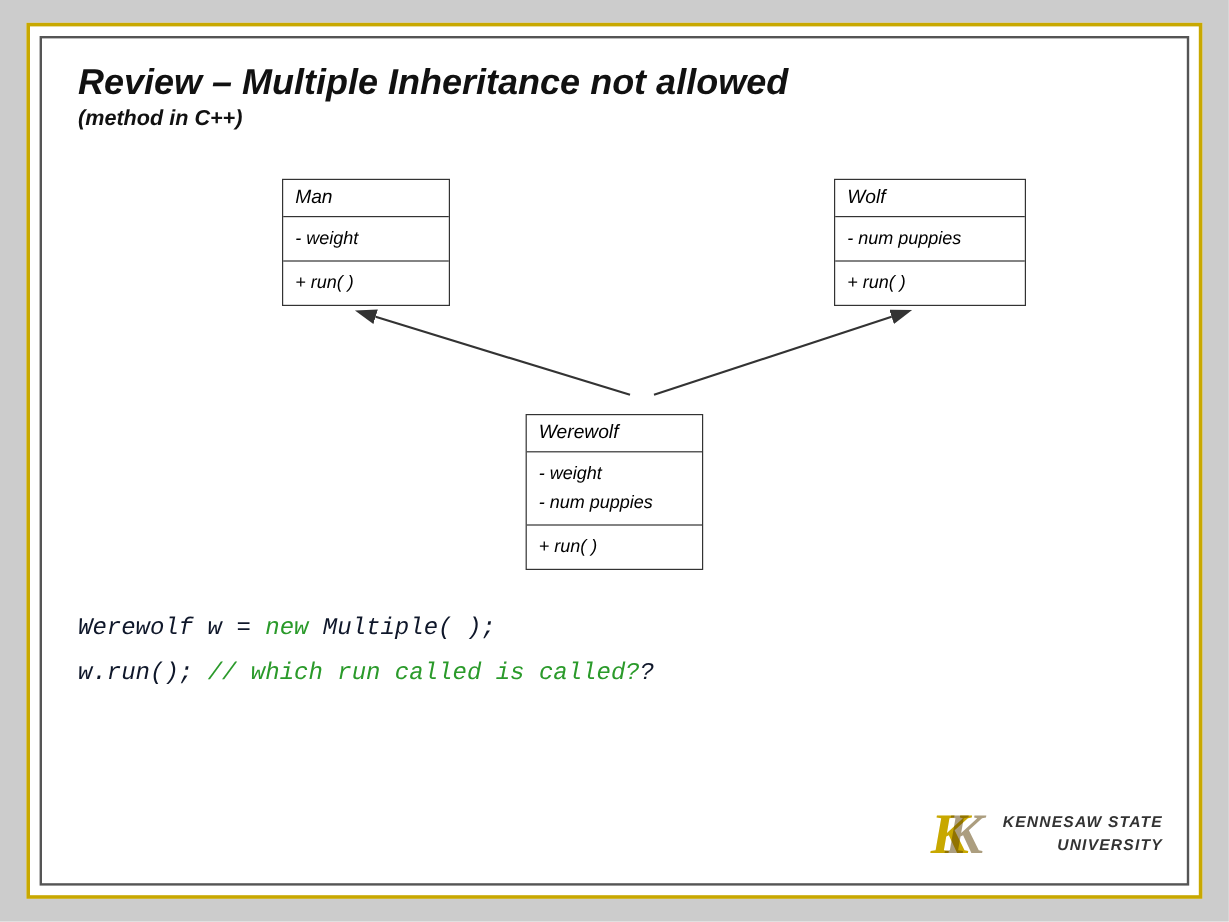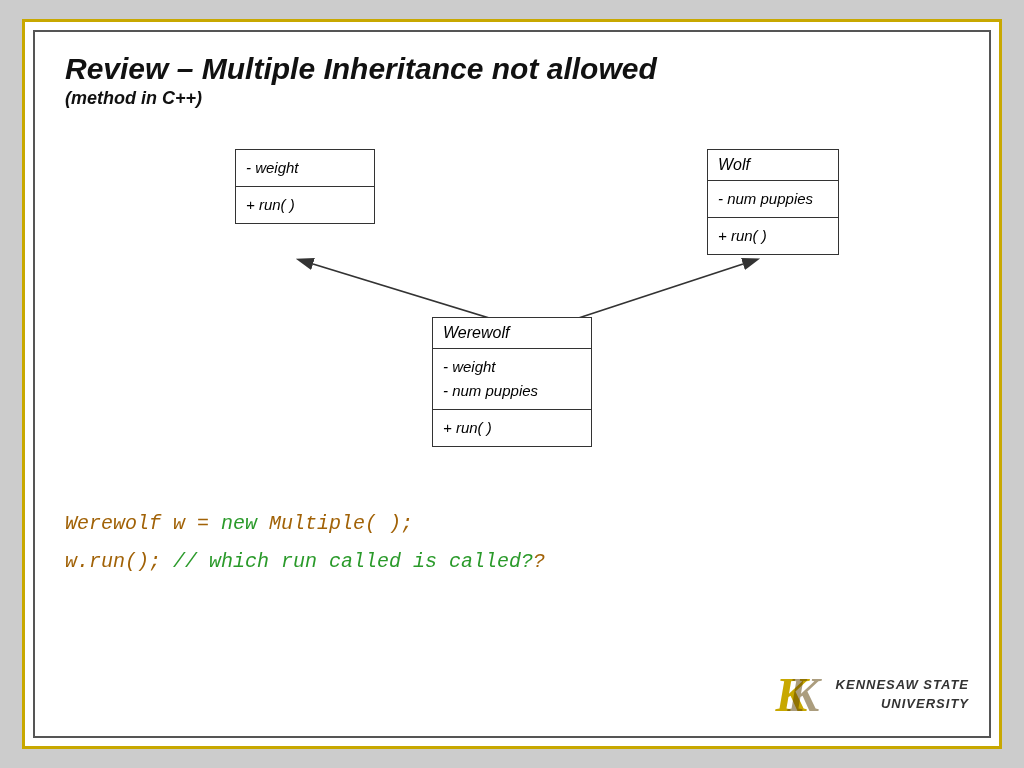--- a/index.html
+++ b/index.html
@@ -68,42 +68,42 @@
       line-height: 1.6;
     }
     
     .man-box {
       left: 170px;
       top: 20px;
       width: 140px;
     }
     
     .wolf-box {
-      right: 120px;
+      right: 104px;
       top: 20px;
-      width: 132px;
+      width: 160px;
     }
     
     .werewolf-box {
       left: 50%;
       transform: translateX(-50%);
-      top: 188px;
-      width: 160px;
+      top: 216px;
+      width: 148px;
     }
     
     .code-section {
       margin-top: 10px;
       font-family: 'Courier New', monospace;
       font-size: 20px;
     }
     .code-line {
       margin-bottom: 8px;
       line-height: 1.5;
     }
-    .code-black { color: #a16207; }
+    .code-black { color: #0f172a; }
     .code-green { color: #2a9a2a; }
     
     .logo-area {
       position: absolute;
       bottom: 14px;
       right: 20px;
       display: flex;
       align-items: center;
       gap: 10px;
     }
@@ -146,20 +146,21 @@
             <polygon points="0 0, 10 3.5, 0 7" fill="#333"></polygon>
           </marker>
         </defs>
 
         <line x1="460" y1="200" x2="248" y2="135" stroke="#333" stroke-width="1.8" marker-end="url(#arrowhead)"></line>
 
         <line x1="480" y1="200" x2="678" y2="135" stroke="#333" stroke-width="1.8" marker-end="url(#arrowhead)"></line>
       </svg>
 
       <div class="uml-box man-box">
+        <div class="box-name">Man</div>
         <div class="box-attrs">
           <div>- weight</div>
         </div>
         <div class="box-methods">
           <div>+ run( )</div>
         </div>
       </div>
 
       <div class="uml-box wolf-box">
         <div class="box-name">Wolf</div>

